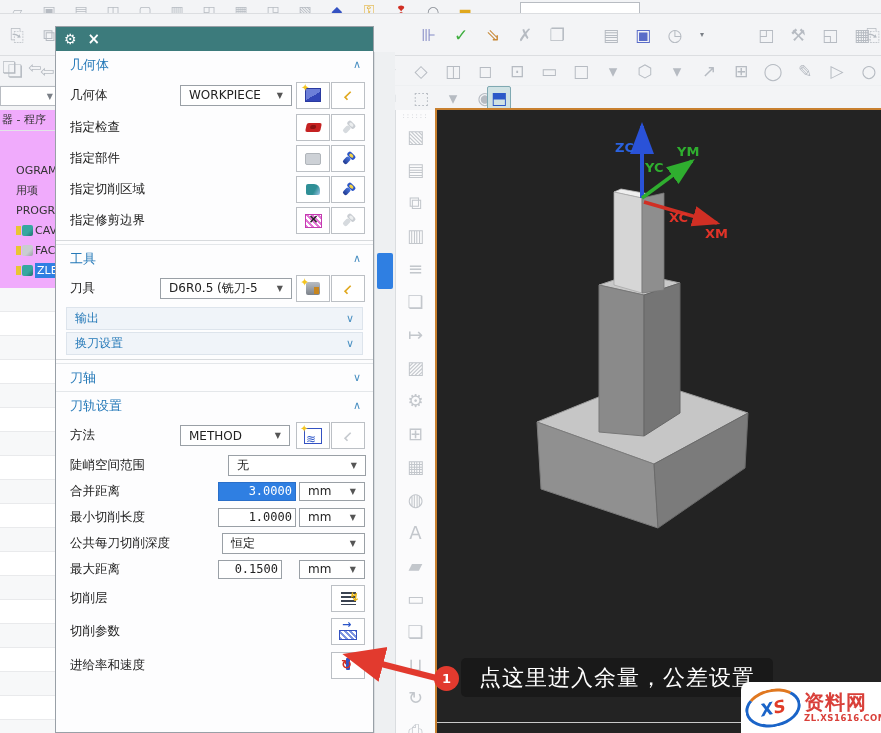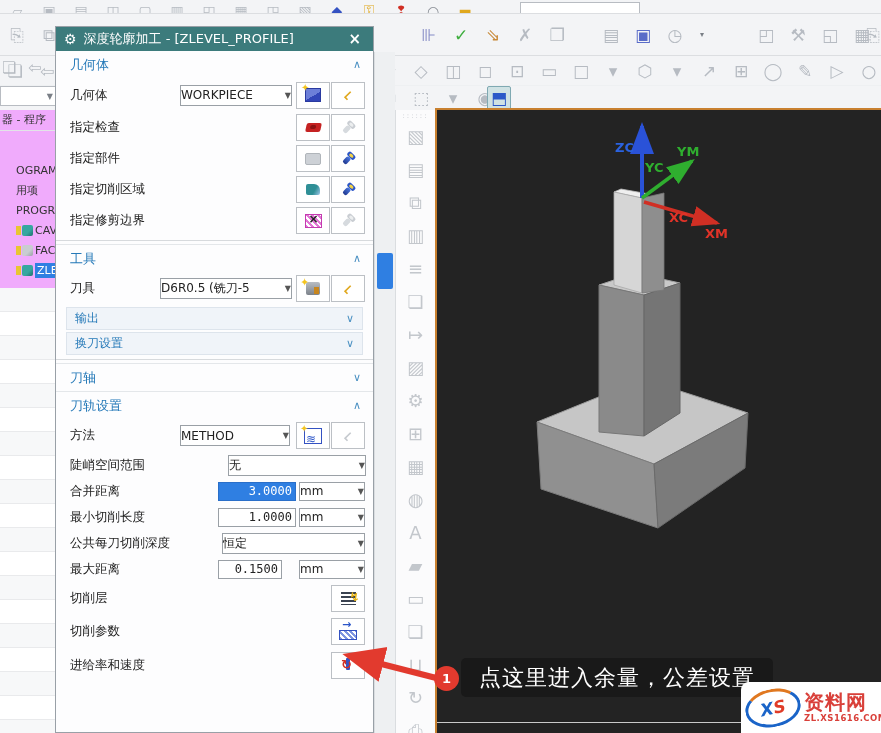--- a/index.html
+++ b/index.html
@@ -43,21 +43,21 @@
   .dlg-title .close{color:#fff;font-size:15px;font-weight:bold;cursor:pointer;padding:0 4px;}
   .dlg-body{flex:1;overflow:hidden;position:relative;}
   .sec-h{display:flex;align-items:center;justify-content:space-between;height:27px;padding:0 12px 0 14px;
          font-size:13px;color:#2579b8;border-top:1px solid #e4e7ea;}
   .sec-h:first-child{border-top:none;}
   .chev{color:#4a90c2;font-size:11px;}
   .frow{display:flex;align-items:center;height:31px;padding:0 6px 0 14px;position:relative;}
   .frow .lbl{font-size:12.5px;color:#222;white-space:nowrap;}
   .ctrl{position:absolute;box-sizing:border-box;}
   .sel{height:21px;background:#fff;border:1px solid #9aa0a6;display:flex;align-items:center;
-       justify-content:space-between;font-size:12px;padding:0 0;color:#222;}
+       justify-content:space-between;font-size:12px;padding:0 8px;color:#222;}
   .sel .arr{font-size:8px;color:#555;margin-left:4px;}
   .num{height:19px;background:#fff;border:1px solid #9aa0a6;display:flex;align-items:center;
        justify-content:flex-end;font-size:12px;padding:0 3px;font-family:"DejaVu Sans Mono",monospace;}
   .num.hl{background:#2f7fe2;border-color:#2a6fc9;color:#fff;}
   .icon-btn{width:32px;height:25px;border:1px solid #bcc0c5;background:#fff;display:flex;
             align-items:center;justify-content:center;position:relative;flex:0 0 auto;}
   .btn-pos1{position:absolute;left:240px;}
   .btn-pos2{position:absolute;left:275px;}
   .subrow{height:21px;margin:2px 10px;background:#f0f4f9;border:1px solid #dde4ec;display:flex;
           align-items:center;justify-content:space-between;padding:0 8px;font-size:12px;color:#2579b8;}
@@ -259,21 +259,20 @@
         <span class="op-icon op-teal"></span>
         <span class="lbl">ZLE</span>
       </div>
     </div>
     <div class="lp-stripes"></div>
   </div>
 
   <div class="dialog">
     <div class="dlg-title">
       <span class="gear">⚙</span>
-      <span class="txt">深度轮廓加工 - [ZLEVEL_PROFILE]</span>
       <span class="close">×</span>
     </div>
     <div class="dlg-body">
 
       <div class="sec-h">
         <span>几何体</span>
         <span class="chev">∧</span>
       </div>
 
       <div class="frow" style="height:34px">

